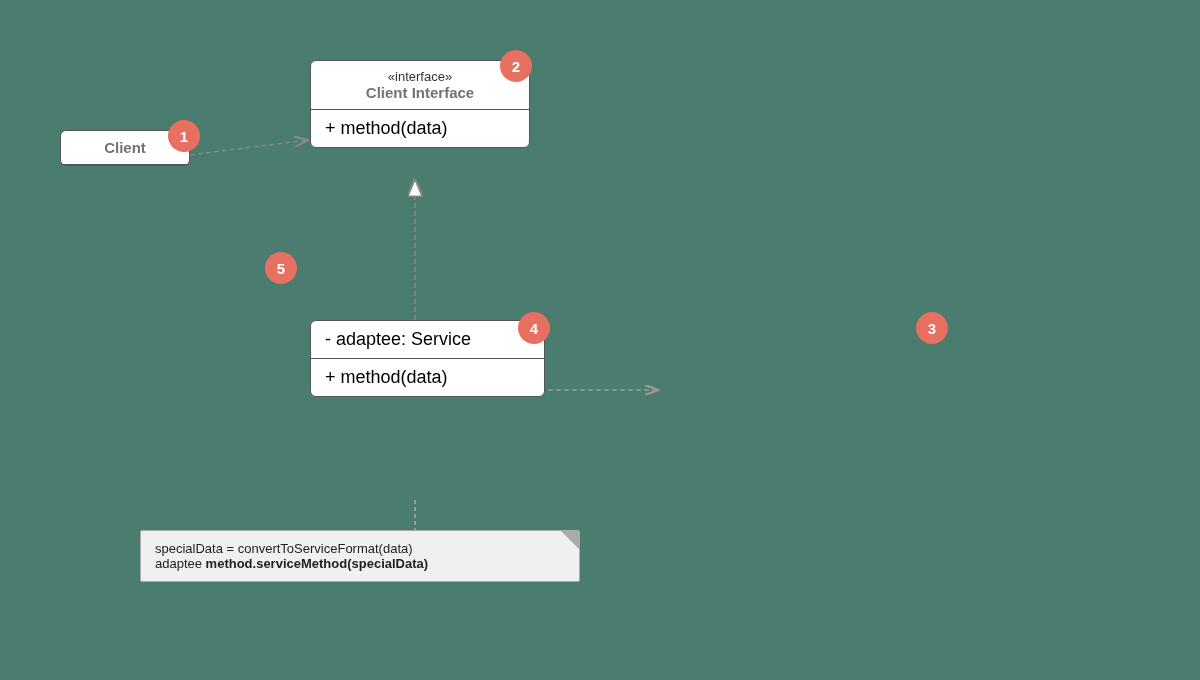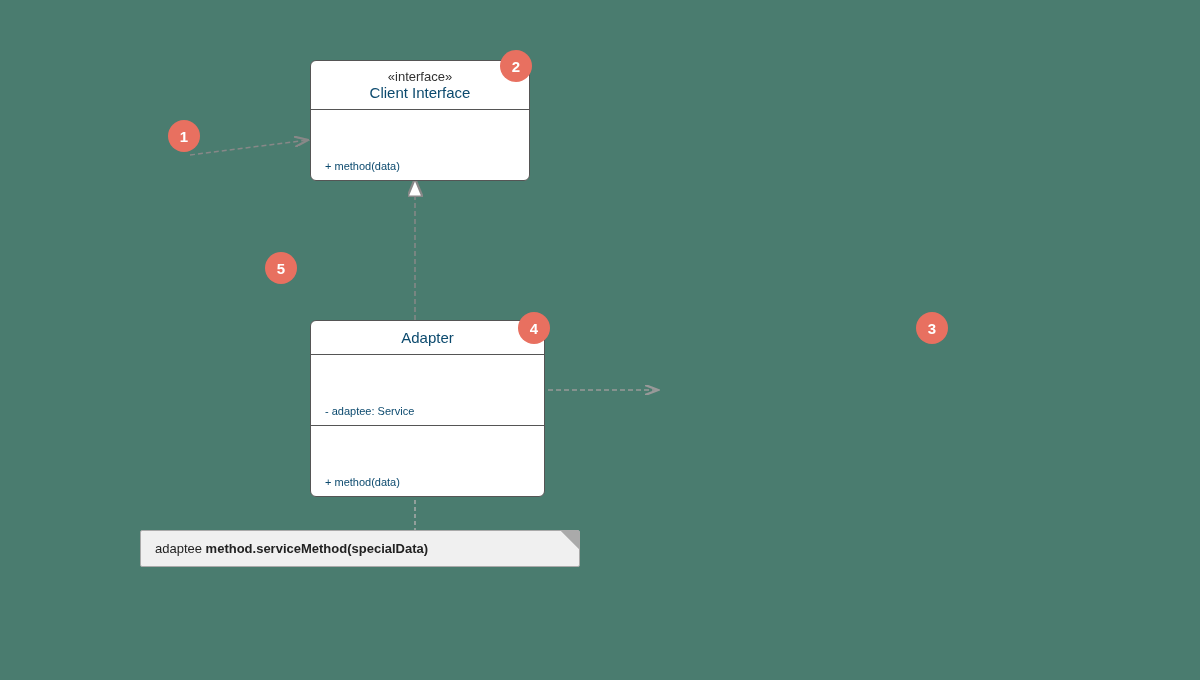--- a/index.html
+++ b/index.html
@@ -32,30 +32,29 @@
       border-bottom: 1.5px solid #555;
     }
 
     .uml-box .box-title .stereotype {
       font-size: 13px;
       color: #333;
     }
 
     .uml-box .box-title .classname {
       font-size: 15px;
-      font-weight: normal;
-      color: #0c4a6e;
+      font-weight: bold;
+      color: #737373;
     }
 
     .uml-box .box-section {
       padding: 8px 14px;
-      font-size: 11px;
-      color: #0c4a6e;
+      font-size: 18px;
+      color: #000000;
       border-bottom: 1.5px solid #555;
-      margin-top: 42px;
     }
 
     .uml-box .box-section:last-child {
       border-bottom: none;
     }
 
     
     #client-box {
       left: 60px;
       top: 130px;
@@ -172,40 +171,43 @@
 
     <line x1="190" y1="155" x2="308" y2="140" stroke="#888" stroke-width="1.5" marker-end="url(#arrow-open)" stroke-dasharray="5,3"></line>
 
     <line x1="415" y1="320" x2="415" y2="195" stroke="#888" stroke-width="1.5" stroke-dasharray="5,3" marker-end="url(#arrow-inherit)"></line>
 
     <line x1="540" y1="390" x2="658" y2="390" stroke="#999" stroke-width="1.5" stroke-dasharray="5,3" marker-end="url(#arrow-assoc)"></line>
 
     <line x1="415" y1="500" x2="415" y2="530" stroke="#aaa" stroke-width="1.5" stroke-dasharray="4,3"></line>
   </svg>
 
+  <div class="uml-box" id="client-box" style="left:60px; top:130px; width:130px;">
+    <div class="box-title">
+      <div class="classname">Client</div>
+    </div>
+  </div>
 
   <div class="uml-box" id="interface-box" style="left:310px; top:60px; width:220px;">
     <div class="box-title">
       <div class="stereotype">«interface»</div>
       <div class="classname">Client Interface</div>
     </div>
     <div class="box-section">+ method(data)</div>
   </div>
 
   <div class="uml-box" id="adapter-box" style="left:310px; top:320px; width:235px;">
-    <div class="box-title">
-      <div class="classname">Adapter</div>
-    </div>
     <div class="box-section">- adaptee: Service</div>
     <div class="box-section">+ method(data)</div>
   </div>
 
 
   <div id="note-box" style="left:140px; top:530px; width:440px;">
     <div id="note-box-corner"></div>
+    <div>specialData = convertToServiceFormat(data)</div>
     <div>
       <span>adaptee </span><strong>method.serviceMethod(specialData)</strong>
     </div>
   </div>
 
   <div class="badge" style="left:168px; top:120px;">
     <span>1</span>
   </div>
   <div class="badge" style="left:500px; top:50px;">
     <span>2</span>

